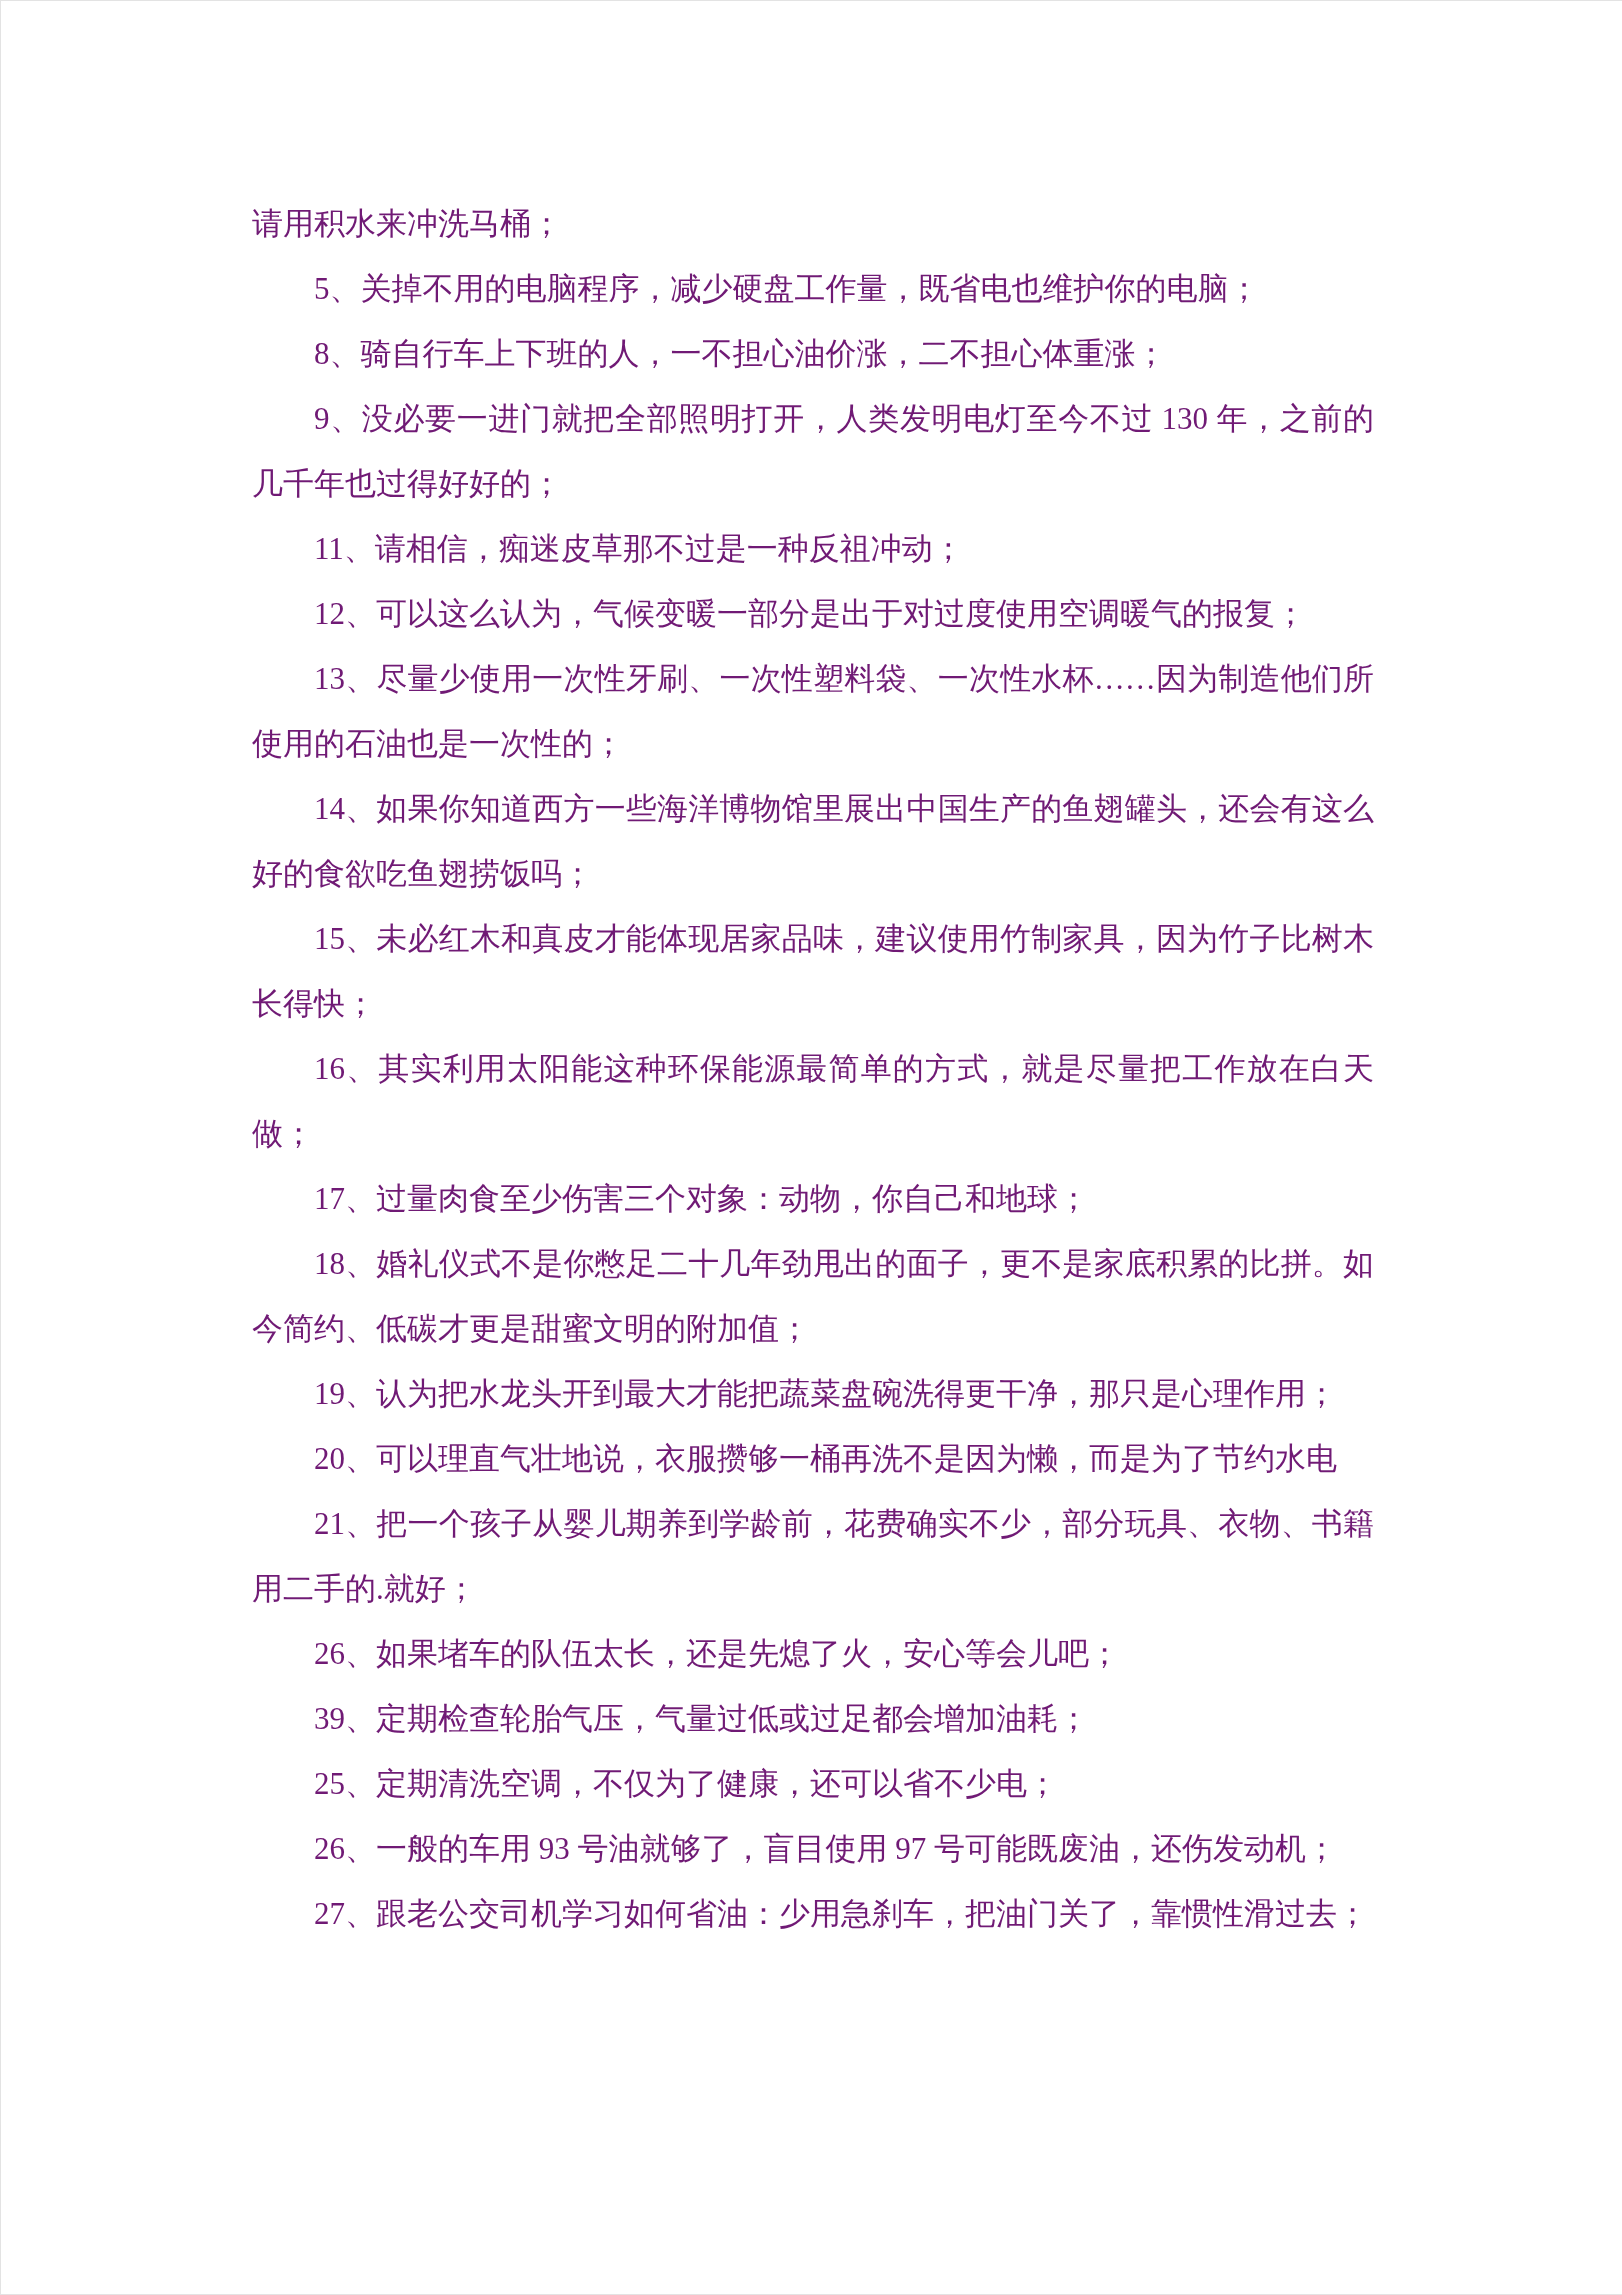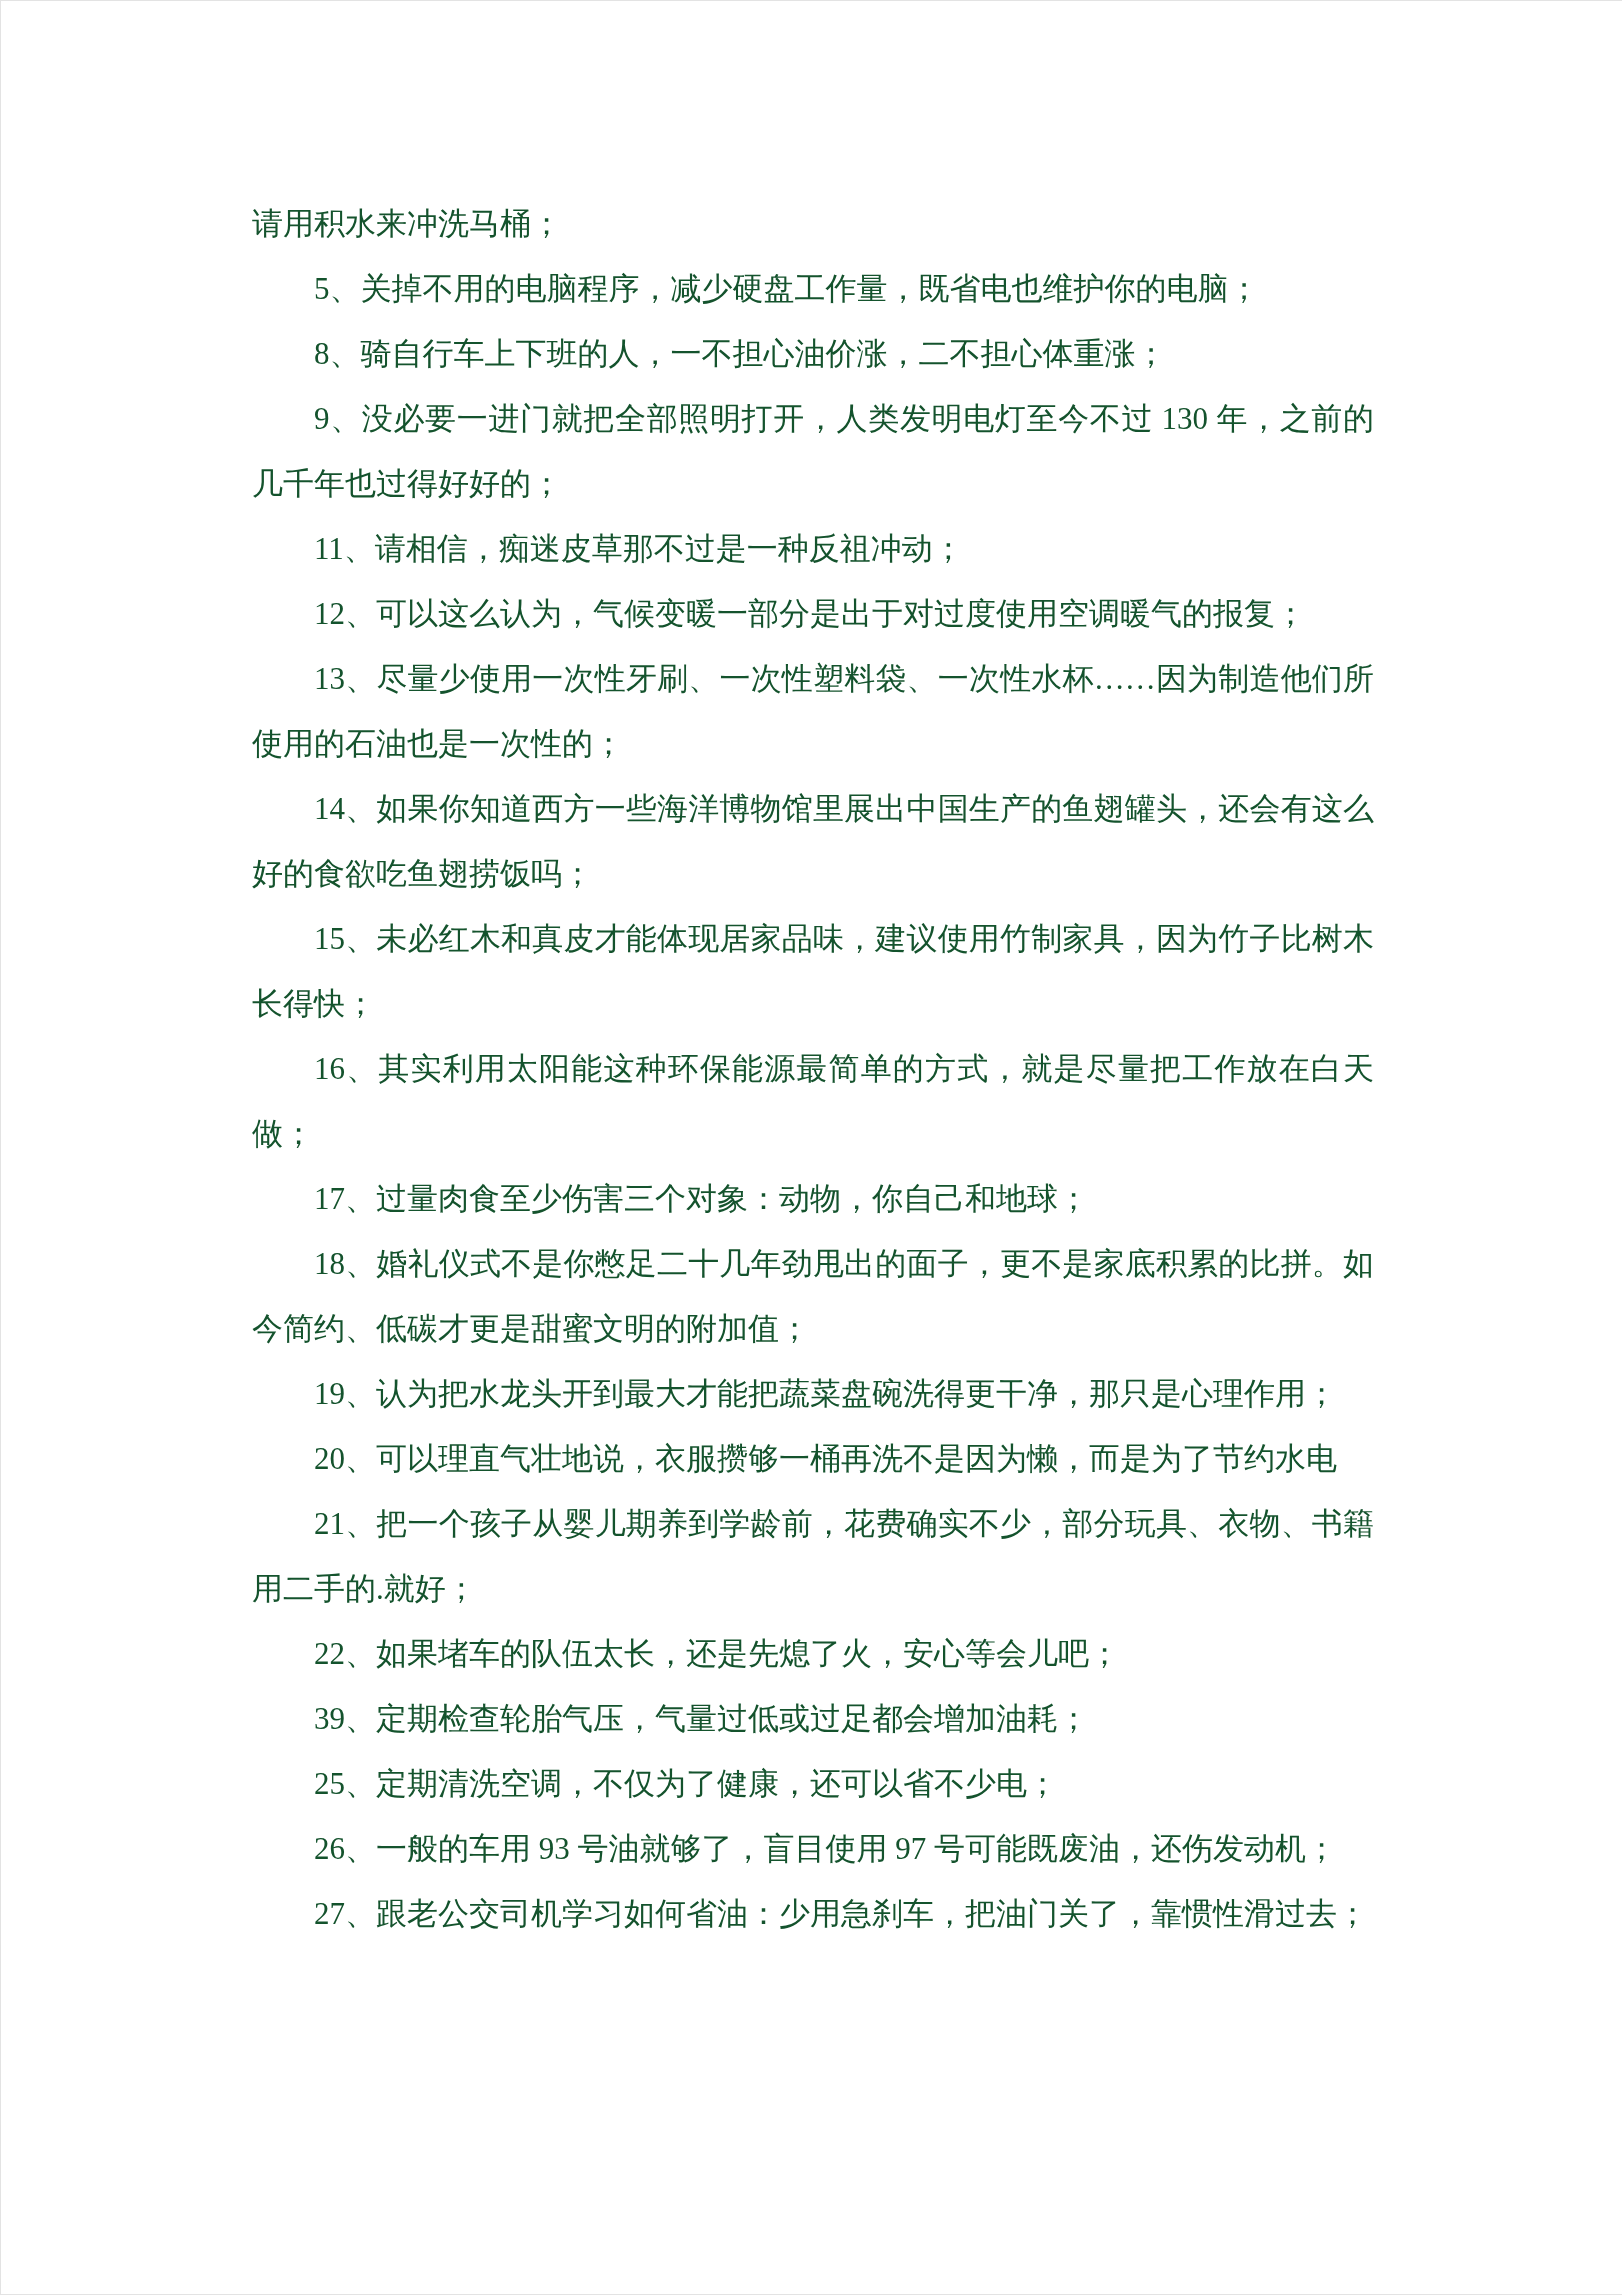--- a/index.html
+++ b/index.html
@@ -17,21 +17,21 @@
     overflow: hidden;
   }
   .content {
     position: absolute;
     top: 190px;
     left: 251px;
     width: 1122px;
     font-family: "Liberation Serif", "DejaVu Serif", serif;
     font-size: 31px;
     line-height: 65px;
-    color: #14532d;
+    color: #701a75;
     text-align: justify;
   }
   .content p {
     margin: 0;
     padding: 0;
   }
   .content p.indent {
     text-indent: 2em;
   }
 </style>
@@ -49,20 +49,20 @@
       <p class="indent">12、可以这么认为，气候变暖一部分是出于对过度使用空调暖气的报复；</p>
       <p class="indent">13、尽量少使用一次性牙刷、一次性塑料袋、一次性水杯……因为制造他们所使用的石油也是一次性的；</p>
       <p class="indent">14、如果你知道西方一些海洋博物馆里展出中国生产的鱼翅罐头，还会有这么好的食欲吃鱼翅捞饭吗；</p>
       <p class="indent">15、未必红木和真皮才能体现居家品味，建议使用竹制家具，因为竹子比树木长得快；</p>
       <p class="indent">16、其实利用太阳能这种环保能源最简单的方式，就是尽量把工作放在白天做；</p>
       <p class="indent">17、过量肉食至少伤害三个对象：动物，你自己和地球；</p>
       <p class="indent">18、婚礼仪式不是你憋足二十几年劲甩出的面子，更不是家底积累的比拼。如今简约、低碳才更是甜蜜文明的附加值；</p>
       <p class="indent">19、认为把水龙头开到最大才能把蔬菜盘碗洗得更干净，那只是心理作用；</p>
       <p class="indent">20、可以理直气壮地说，衣服攒够一桶再洗不是因为懒，而是为了节约水电</p>
       <p class="indent">21、把一个孩子从婴儿期养到学龄前，花费确实不少，部分玩具、衣物、书籍用二手的.就好；</p>
-      <p class="indent">22、如果堵车的队伍太长，还是先熄了火，安心等会儿吧；</p>
+      <p class="indent">26、如果堵车的队伍太长，还是先熄了火，安心等会儿吧；</p>
       <p class="indent">39、定期检查轮胎气压，气量过低或过足都会增加油耗；</p>
       <p class="indent">25、定期清洗空调，不仅为了健康，还可以省不少电；</p>
       <p class="indent">26、一般的车用 93 号油就够了，盲目使用 97 号可能既废油，还伤发动机；</p>
       <p class="indent">27、跟老公交司机学习如何省油：少用急刹车，把油门关了，靠惯性滑过去；</p>
     </div>
 </div>
 
 
 </body></html>

